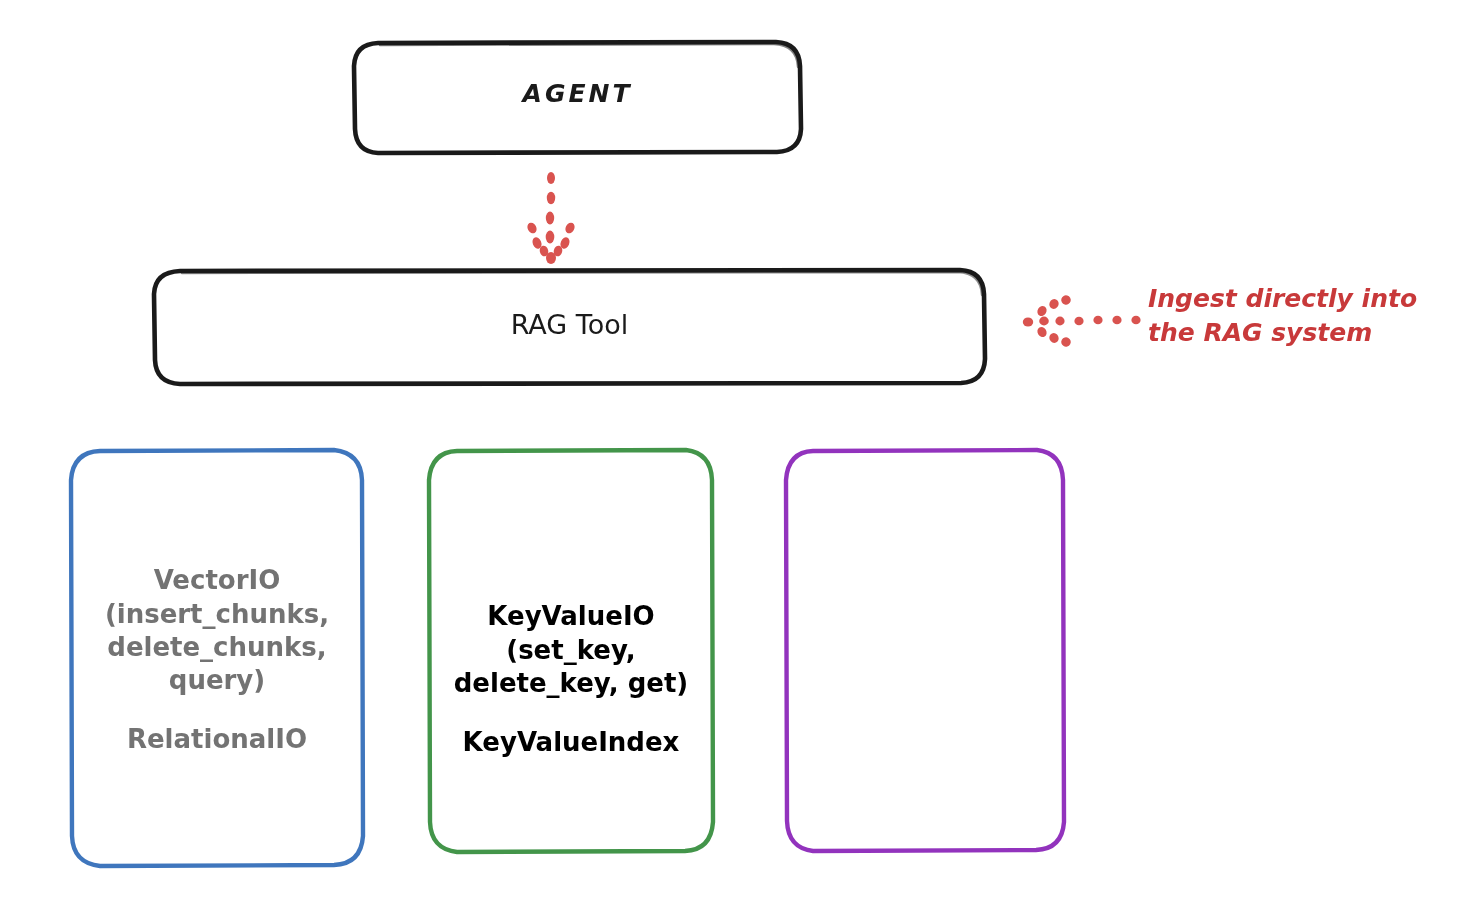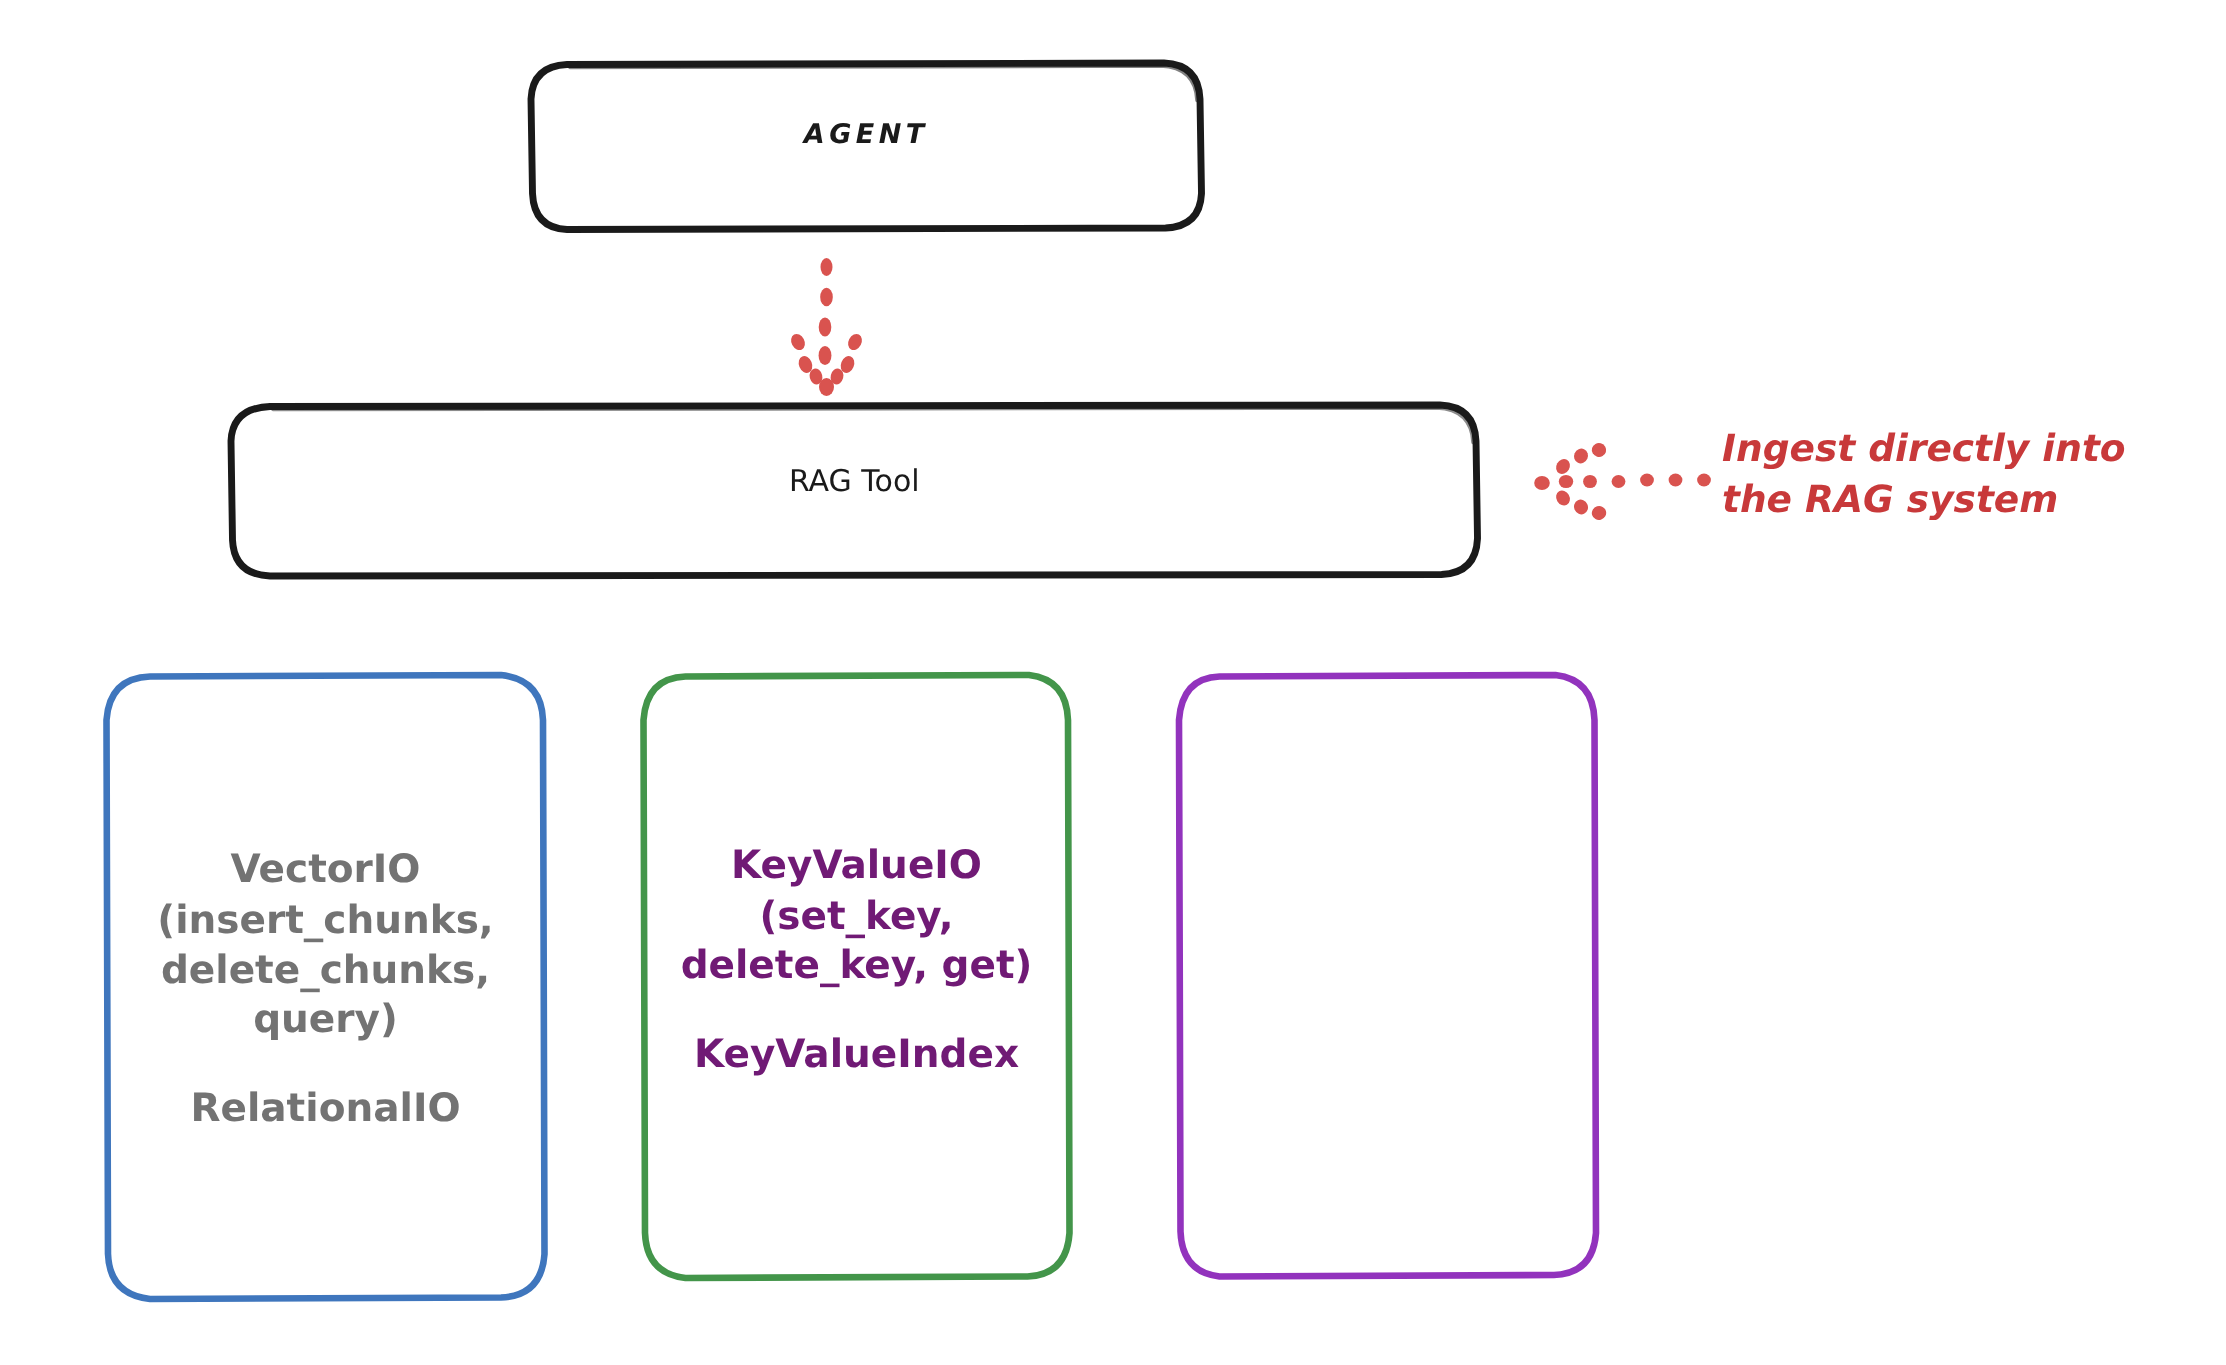--- a/index.html
+++ b/index.html
@@ -4,28 +4,28 @@
 <style>
   html,body{margin:0;padding:0;background:#ffffff;}
   body{width:1484px;height:910px;position:relative;overflow:hidden;
        font-family:"DejaVu Sans",sans-serif;}
   #stage{position:absolute;left:0;top:0;width:1484px;height:910px;}
   svg.layer{position:absolute;left:0;top:0;width:1484px;height:910px;overflow:visible;}
   .nodetext{position:absolute;text-align:center;line-height:1.28;white-space:pre-line;
             font-family:"DejaVu Sans",sans-serif;}
   .hand{font-family:"DejaVu Sans",sans-serif;}
   
-  #agent-label{left:355px;top:78px;width:445px;font-size:18px;letter-spacing:3px;
+  #agent-label{left:355px;top:78px;width:445px;font-size:25px;letter-spacing:3px;
                font-style:italic;font-weight:700;color:#1a1a1a;}
   
-  #rag-label{left:155px;top:308px;width:829px;font-size:20px;color:#1a1a1a;font-weight:500;}
+  #rag-label{left:155px;top:308px;width:829px;font-size:27px;color:#1a1a1a;font-weight:500;}
   
   .store-text{font-size:26px;font-weight:600;}
   #vector-text{left:72px;top:531px;width:290px;color:#737373;}
-  #kv-text{left:430px;top:528px;width:282px;color:#701a75;}
+  #kv-text{left:430px;top:567px;width:282px;color:#000000;}
   #rel-text{left:787px;top:549px;width:276px;color:#9233bd;}
   .store-index{margin-top:26px;display:block;}
   
   #annotation{position:absolute;left:1148px;top:282px;width:330px;font-size:25px;
               line-height:1.35;color:#c8393a;font-weight:600;font-style:italic;
               text-align:left;white-space:pre-line;}
 </style>
 </head>
 <body>
 

